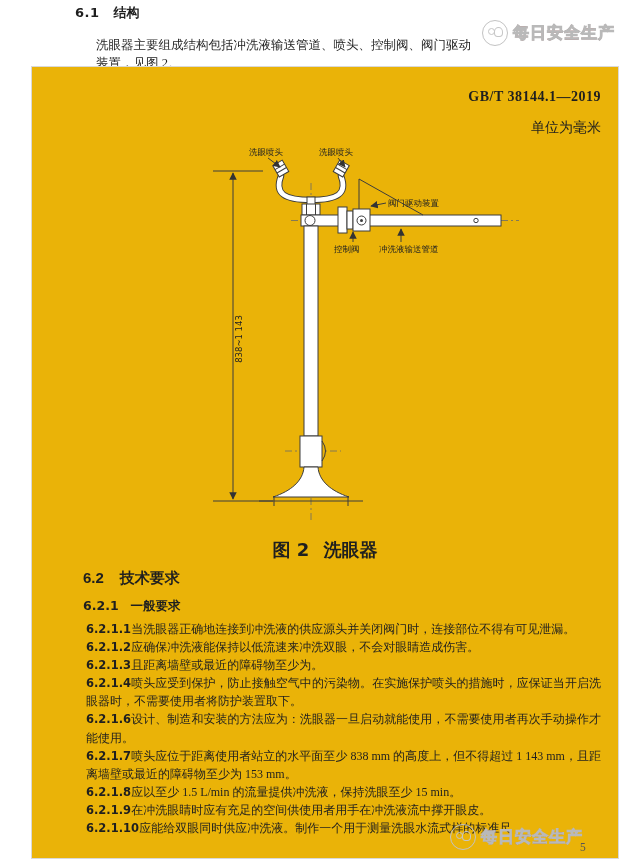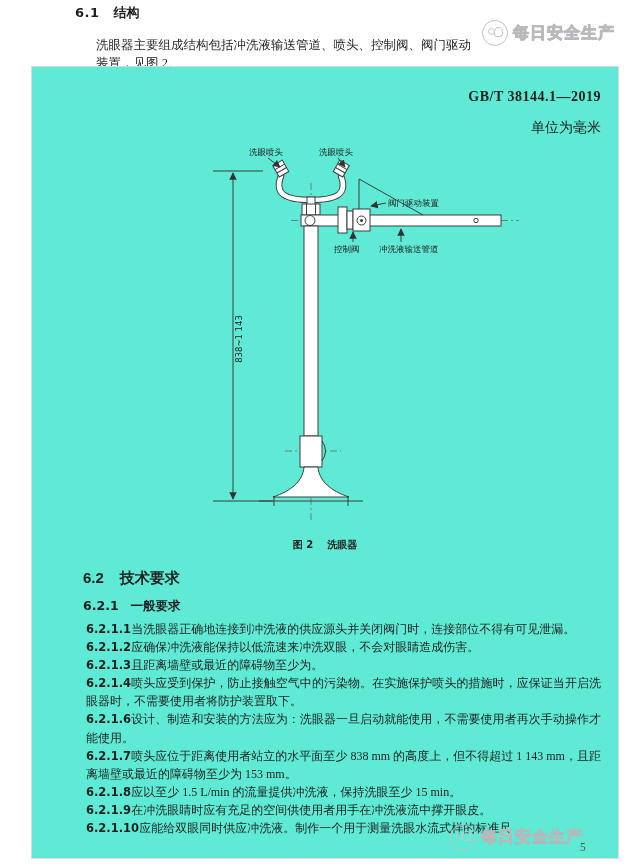--- a/index.html
+++ b/index.html
@@ -14,34 +14,34 @@
   .h-61 .num{margin-right:14px;letter-spacing:.5px;}
   .intro{position:absolute;left:96px;top:36px;width:380px;font-size:12.5px;line-height:18px;}
   
   .wm{position:absolute;display:flex;align-items:center;gap:5px;z-index:5;}
   .wm-logo{width:24px;height:24px;border:1.4px solid #c3c3c3;border-radius:50%;
            position:relative;background:transparent;flex:0 0 auto;}
   .wm-logo::before{content:"";position:absolute;left:5px;top:7px;width:5px;height:5px;
            border-radius:50%;border:1px solid #c6c6c6;}
   .wm-logo::after{content:"";position:absolute;right:4px;top:6px;width:7px;height:8px;
            border-radius:50% 50% 40% 40%;border:1px solid #c6c6c6;}
-  .wm-text{font-size:16px;font-weight:bold;letter-spacing:1px;color:#8b5cf6;
+  .wm-text{font-size:16px;font-weight:bold;letter-spacing:1px;color:#7f1d1d;
            -webkit-text-stroke:0.9px #b9b9b9;
            font-family:"DejaVu Sans","Liberation Sans",sans-serif;white-space:nowrap;}
   .wm-top{left:482px;top:20px;}
   .wm-bottom{left:450px;top:824px;}
   
   .frame{position:absolute;left:31px;top:66px;width:586px;height:791px;
-         border:1px solid #d9d9d9;background:#5eead4;}
+         border:1px solid #d9d9d9;background:#eab308;}
   .std-code{position:absolute;right:17px;top:22px;font-size:14px;font-weight:bold;
             letter-spacing:.5px;font-family:"Liberation Serif",serif;}
   .unit-note{position:absolute;right:17px;top:52px;font-size:14px;}
   .figure-svg{position:absolute;left:179px;top:72px;}
   .fig-caption{position:absolute;left:0;top:471px;width:100%;text-align:center;
-               font-size:10px;font-weight:bold;
+               font-size:18px;font-weight:bold;
                font-family:"DejaVu Sans","Liberation Sans",sans-serif;}
   .fig-caption .cap-label{margin-right:14px;}
   .h-62{position:absolute;left:51px;top:502px;font-size:15px;font-weight:bold;
         font-family:Liberation Sans, sans-serif;}
   .h-62 .num{margin-right:16px;}
   .h-621{position:absolute;left:51px;top:531px;font-size:12.5px;font-weight:bold;
         font-family:"DejaVu Sans","Liberation Sans",sans-serif;}
   .h-621 .num{margin-right:12px;}
   .clauses{position:absolute;left:54px;top:553px;width:515px;font-size:12px;
            line-height:18.1px;text-align:justify;}

